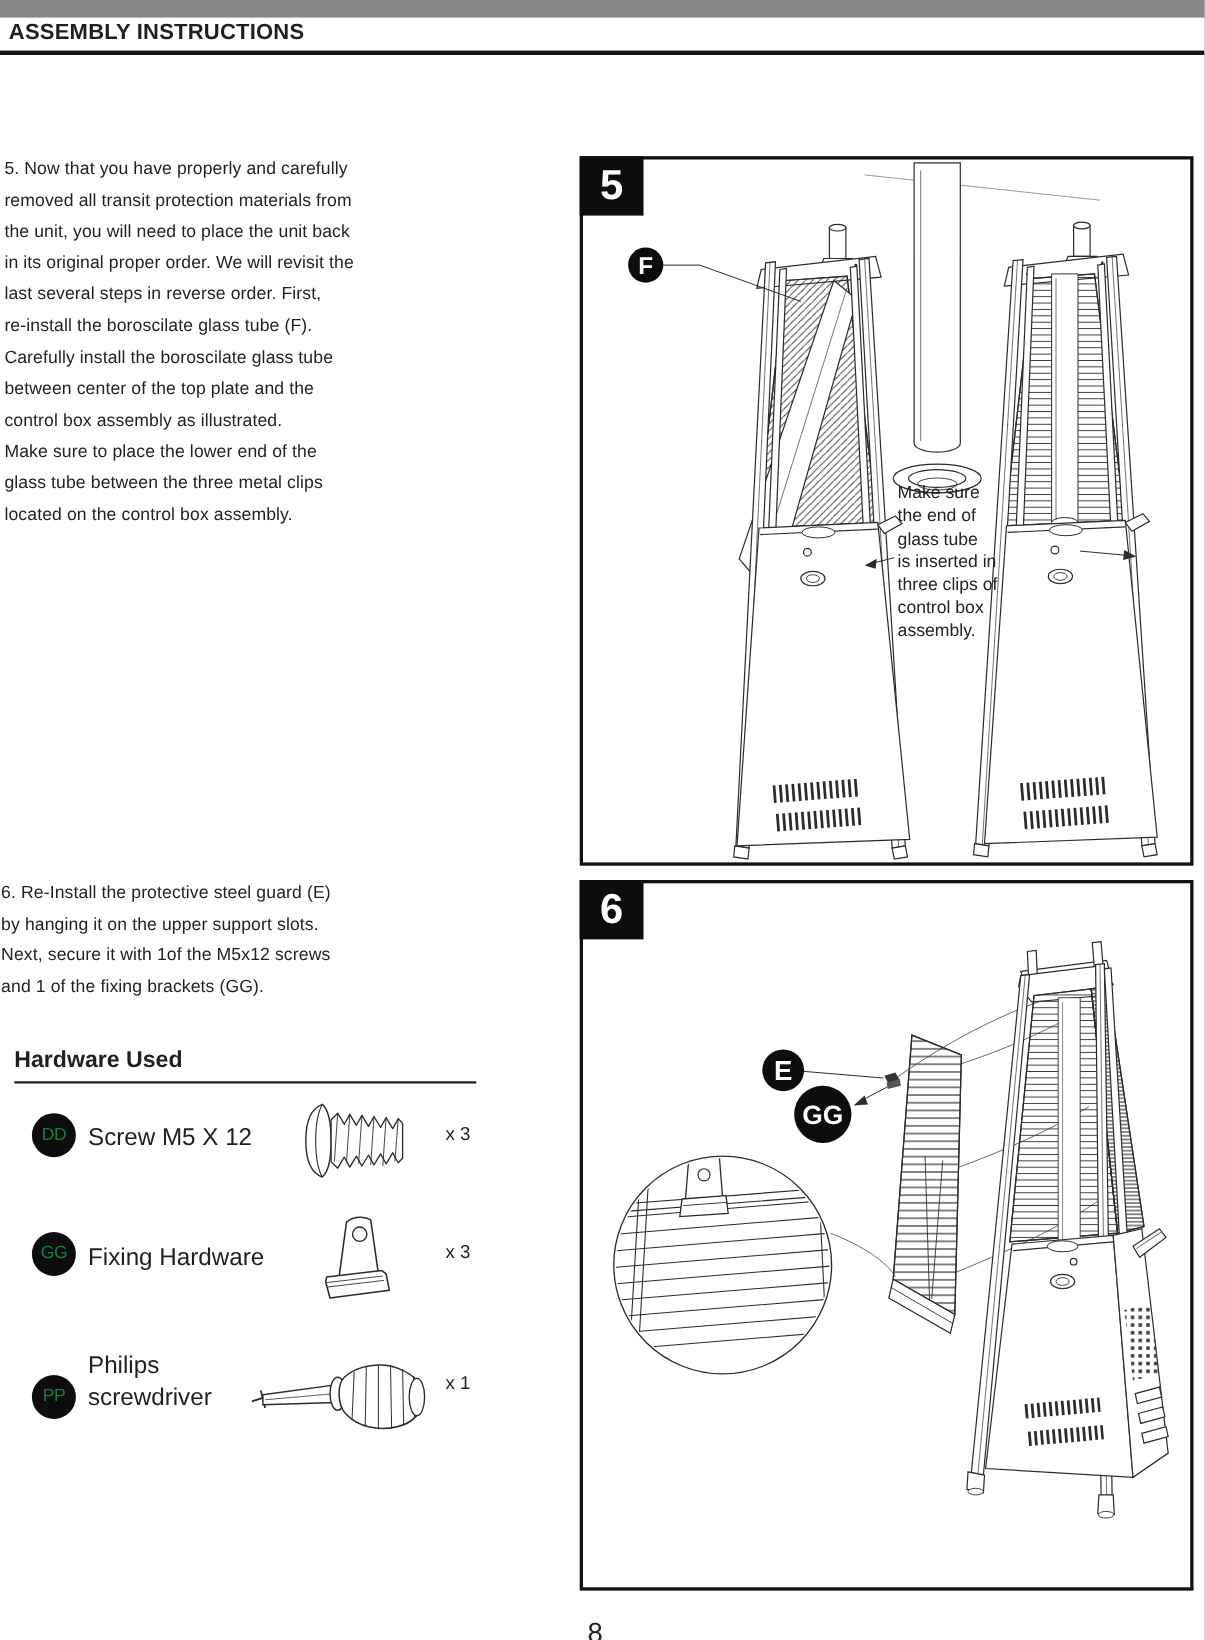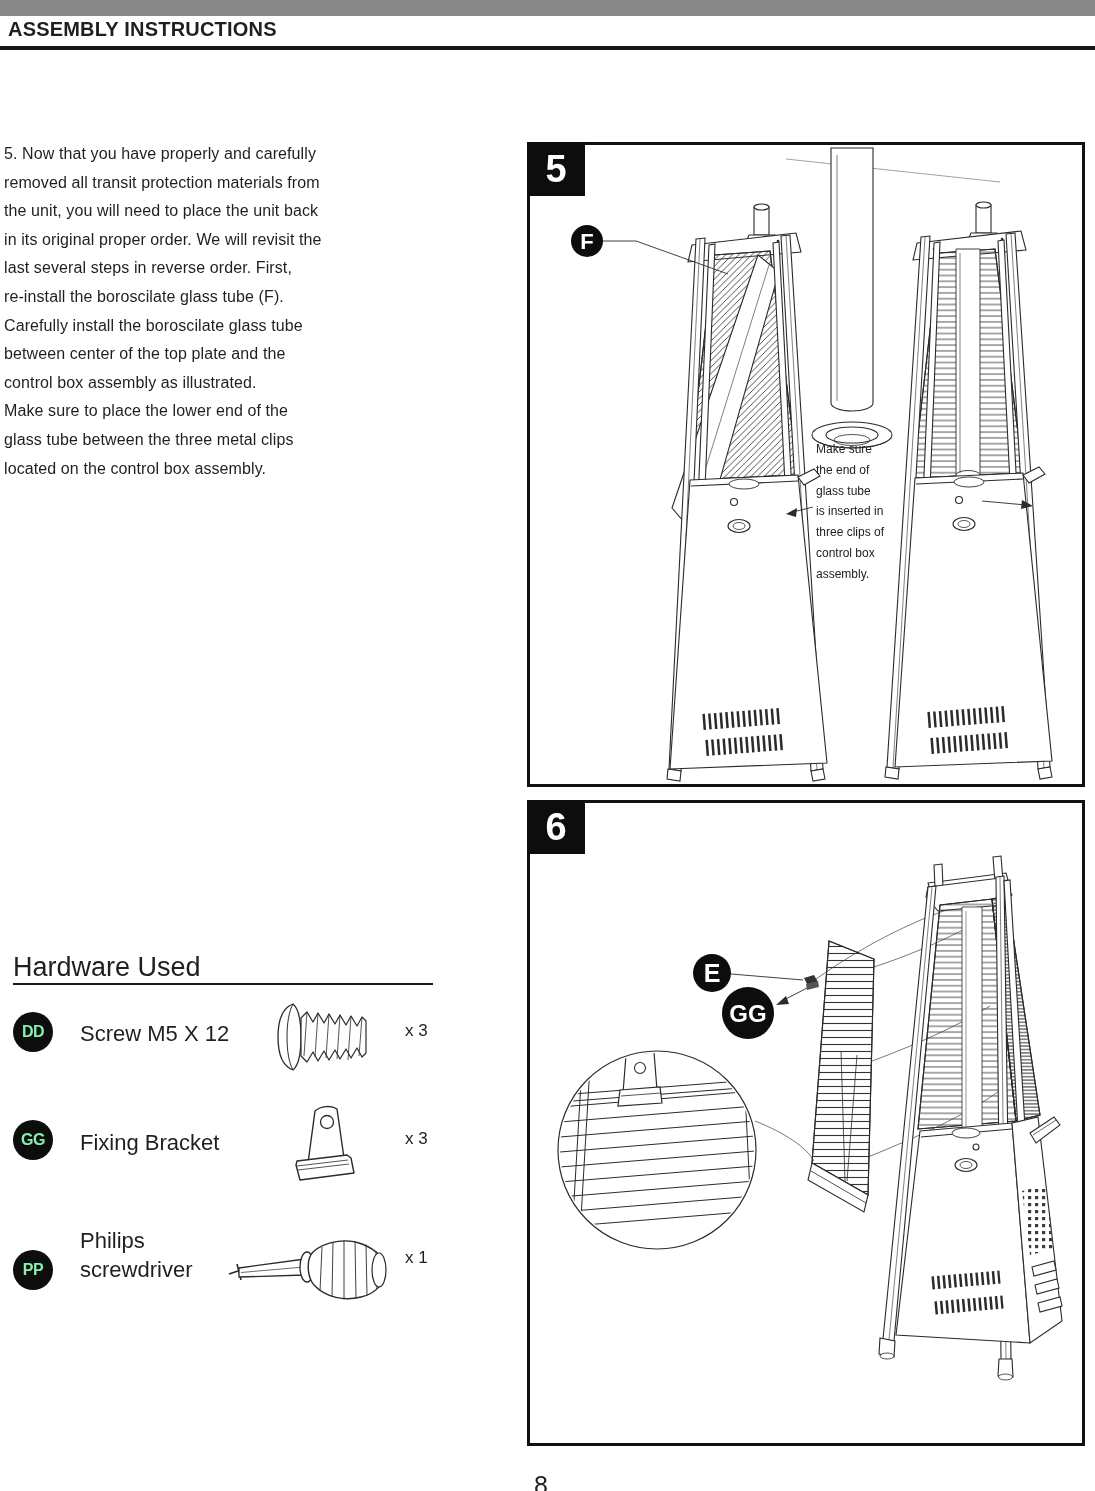--- a/index.html
+++ b/index.html
@@ -7,36 +7,36 @@
         font-family:"Liberation Sans",sans-serif;color:#1f1f1f;overflow:hidden;margin:16px auto;padding-left:44px;}
   .abs{position:absolute;}
   
   .hdr-title{left:8px;top:2px;font-size:20px;font-weight:bold;letter-spacing:.2px;}
   .hdr-rule{left:0;top:30px;width:1095px;height:4px;background:#151515;}
   
   .step{font-size:16px;line-height:28.6px;white-space:pre;letter-spacing:.1px;}
   .step5{left:4px;top:124px;}
   .step6{left:1px;top:782px;}
   
-  .hw-title{left:13px;top:936px;font-size:27px;font-weight:normal;}
+  .hw-title{left:13px;top:936px;font-size:21px;font-weight:bold;}
   .hw-rule{left:13px;top:967px;width:420px;height:2px;background:#1a1a1a;}
   .hw-row{left:13px;width:455px;}
-  .hw-badge{position:absolute;left:0;width:40px;height:40px;border-radius:50%;
-            background:#0d0d0d;color:#86efac;font-size:16px;font-weight:bold;
+  .hw-badge{position:absolute;left:16px;width:40px;height:40px;border-radius:50%;
+            background:#0d0d0d;color:#15803d;font-size:16px;font-weight:normal;
             display:flex;align-items:center;justify-content:center;letter-spacing:-.5px;}
   .hw-label{position:absolute;left:67px;font-size:22px;white-space:pre;line-height:29px;}
   .hw-qty{position:absolute;left:392px;font-size:17px;}
   .hw-icon{position:absolute;}
   
   .fig{border:3px solid #111;background:#fff;}
   .fig5{left:527px;top:126px;width:552px;height:639px;}
   .fig6{left:527px;top:784px;width:552px;height:640px;}
   .fig-tag{position:absolute;left:-3px;top:-3px;width:58px;height:54px;background:#0d0d0d;
            color:#fff;font-size:38px;font-weight:bold;display:flex;align-items:center;justify-content:center;}
-  .fig-note{position:absolute;left:286px;top:294px;font-size:12px;line-height:20.8px;white-space:pre;color:#222;}
+  .fig-note{position:absolute;left:286px;top:294px;font-size:16px;line-height:20.8px;white-space:pre;color:#222;}
   .fig-svg{position:absolute;left:0;top:0;}
   
   .pageno{left:534px;top:1455px;font-size:25px;}
   svg{display:block;}
 </style>
 </head>
 <body>
 
 <svg width="0" height="0" style="position:absolute" aria-hidden="true">
   <defs>
@@ -68,39 +68,43 @@
 the unit, you will need to place the unit back
 in its original proper order. We will revisit the
 last several steps in reverse order. First,
 re-install the boroscilate glass tube (F).
 Carefully install the boroscilate glass tube
 between center of the top plate and the
 control box assembly as illustrated.
 Make sure to place the lower end of the
 glass tube between the three metal clips
 located on the control box assembly.</div>
+  <div class="abs step step6">6. Re-Install the protective steel guard (E)
+by hanging it on the upper support slots.
+Next, secure it with 1of the M5x12 screws
+and 1 of the fixing brackets (GG).</div>
 
   <div class="abs hw-title">Hardware Used</div>
   <div class="abs hw-rule"></div>
 
   <div class="abs hw-row" style="top:994px;height:70px;">
     <span class="hw-badge" style="top:2px;">DD</span>
     <span class="hw-label" style="top:9px;">Screw M5 X 12</span>
     <svg class="hw-icon" style="left:260px;top:-10px;" width="105" height="74" viewBox="0 0 105 74">
       <path d="M20,4 C9,8 5,20 5,37 C5,54 9,66 20,70 C26,65 28,53 28,37 C28,21 26,9 20,4 Z" fill="#fff" stroke="#2b2b2b" stroke-width="1.3"></path>
       <path d="M20,4 C16,11 14,23 14,37 C14,51 16,63 20,70" fill="none" stroke="#2b2b2b" stroke-width="1"></path>
       <path d="M28,18 L34,12 L40,22 L45,13 L51,23 L56,14 L62,24 L67,15 L73,25 L78,16 L84,26 L89,17 L93,21 L93,53 L89,57 L84,48 L78,58 L73,49 L67,59 L62,50 L56,60 L51,51 L45,61 L40,52 L34,62 L28,56 Z" fill="#fff" stroke="#2b2b2b" stroke-width="1.2" stroke-linejoin="round"></path>
       <path d="M34,12 L31,56 M45,13 L42,57 M56,14 L53,58 M67,15 L64,59 M78,16 L75,60 M89,17 L86,56" stroke="#2b2b2b" stroke-width="0.8" fill="none"></path>
     </svg>
     <span class="hw-qty" style="top:11px;">x 3</span>
   </div>
 
   <div class="abs hw-row" style="top:1100px;height:95px;">
     <span class="hw-badge" style="top:4px;">GG</span>
-    <span class="hw-label" style="top:12px;">Fixing Bracket</span>
+    <span class="hw-label" style="top:12px;">Fixing Hardware</span>
     <svg class="hw-icon" style="left:272px;top:-12px;" width="82" height="108" viewBox="0 0 82 108">
       <path d="M30,7 C36,2 46,1 52,5 L59,54 L23,59 Z" fill="#fff" stroke="#2b2b2b" stroke-width="1.4" stroke-linejoin="round"></path>
       <circle cx="42" cy="18" r="6.5" fill="#fff" stroke="#2b2b2b" stroke-width="1.3"></circle>
       <path d="M12,57 L62,51 L66,54 L69,69 L15,76 L11,61 Z" fill="#fff" stroke="#2b2b2b" stroke-width="1.4" stroke-linejoin="round"></path>
       <path d="M12,62 L63,56 M13,66 L64,60" stroke="#2b2b2b" stroke-width="0.8" fill="none"></path>
     </svg>
     <span class="hw-qty" style="top:13px;">x 3</span>
   </div>
 
   <div class="abs hw-row" style="top:1208px;height:95px;">

